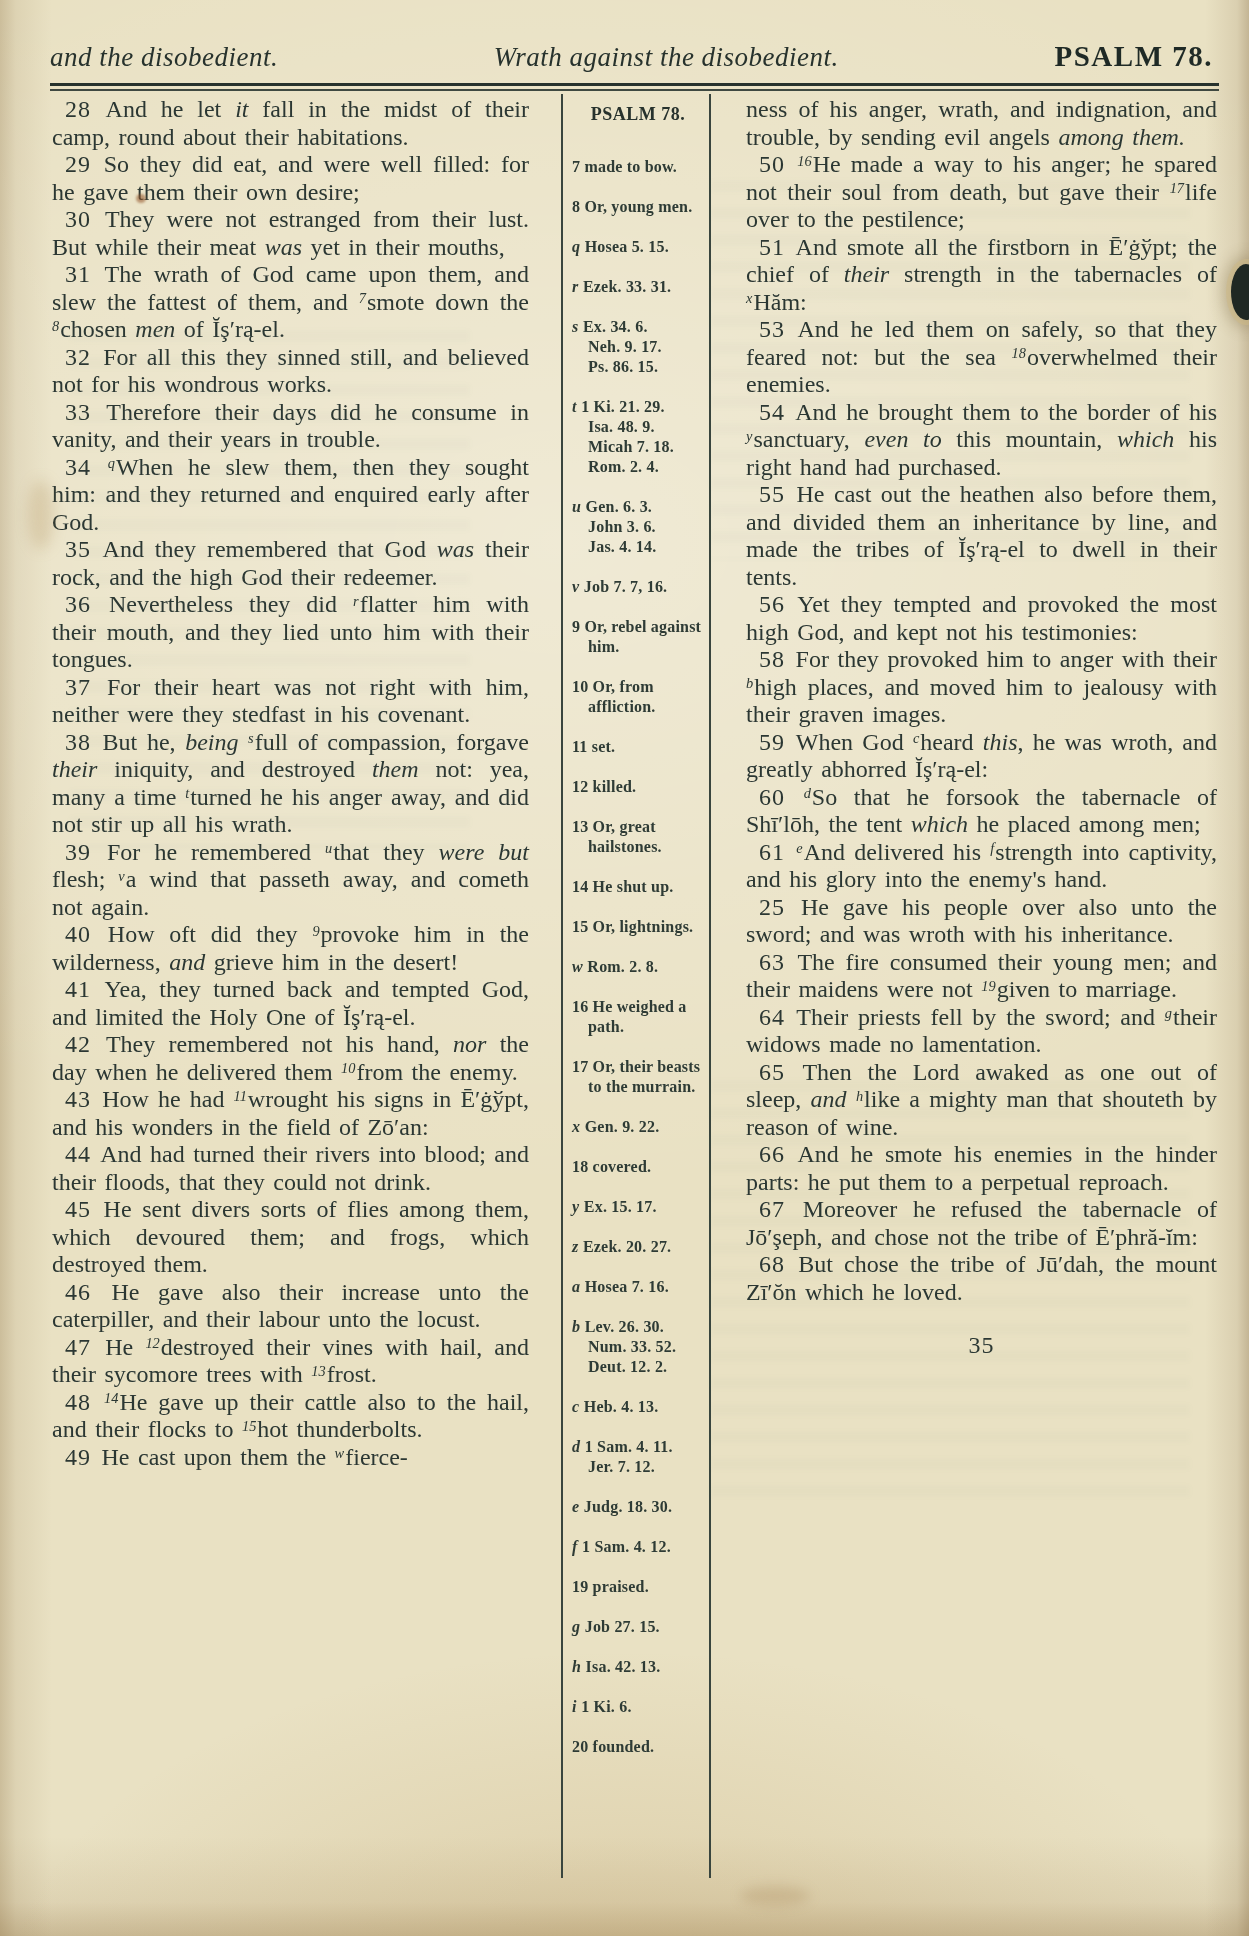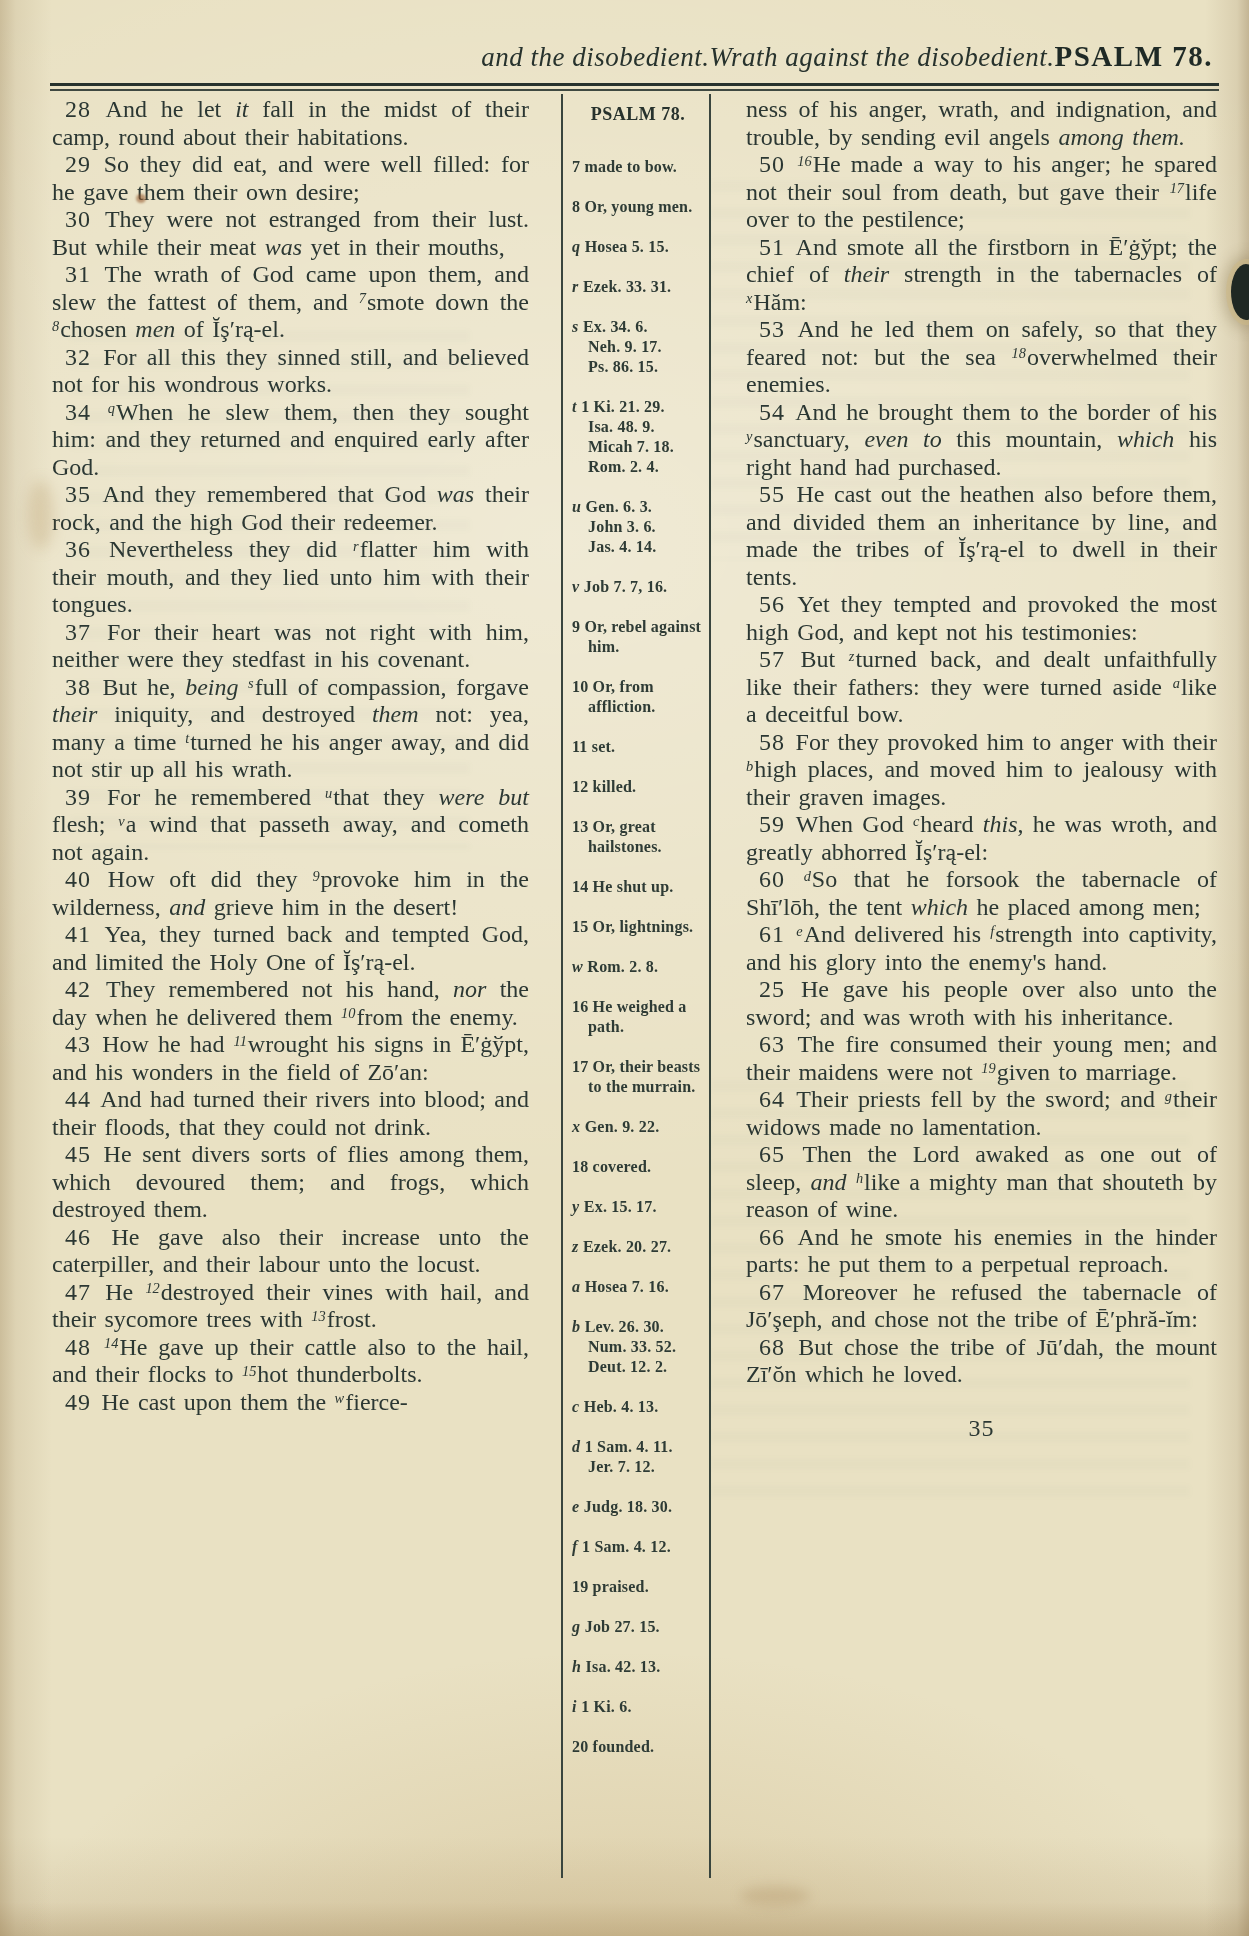--- a/index.html
+++ b/index.html
@@ -15,21 +15,21 @@
     background-color:#e9e1c3;
     background-image:
       radial-gradient(1500px 1000px at 45% 28%, rgba(255,255,255,.30), rgba(255,255,255,0) 65%),
       radial-gradient(900px 520px at 50% 104%, rgba(168,128,60,.22), rgba(168,128,60,0) 70%),
       linear-gradient(90deg, rgba(120,88,40,.26) 0px, rgba(120,88,40,.10) 16px, rgba(120,88,40,0) 52px),
       linear-gradient(270deg, rgba(110,80,40,.30) 0px, rgba(110,80,40,.12) 12px, rgba(110,80,40,0) 44px),
       linear-gradient(0deg, rgba(130,95,45,.30) 0px, rgba(130,95,45,.10) 34px, rgba(130,95,45,0) 100px);
   }
   
   .header{
-    display:flex;justify-content:flex-end;align-items:baseline;
+    display:flex;justify-content:space-between;align-items:baseline;
     padding:6px 6px 10px 0;
   }
   .h-left,.h-center{font-style:italic;font-size:27px;letter-spacing:.5px;color:#27322d;}
   .h-right{font-weight:bold;font-size:29px;letter-spacing:1.5px;color:#1f2a26;}
   .rule{height:0;border-top:3px solid #27322d;}
   .rule::after{content:"";display:block;height:1.5px;background:#2c3732;margin-top:3px;opacity:.9;}
   
   .columns{display:flex;margin-top:8px;height:1784px;overflow:hidden;gap:22px;}
   .col{box-sizing:border-box;}
   .col-left{width:489px;padding:2px 10px 0 2px;}
@@ -101,20 +101,21 @@
 
   <div class="columns">
 
     <div class="col col-left">
       <div id="left-verses">
           <p class="verse"><span class="vnum">28</span> And he let <i>it</i> fall in the midst of their camp, round about their habitations.</p>
           <p class="verse"><span class="vnum">29</span> So they did eat, and were well filled: for he gave them their own desire;</p>
           <p class="verse"><span class="vnum">30</span> They were not estranged from their lust. But while their meat <i>was</i> yet in their mouths,</p>
           <p class="verse"><span class="vnum">31</span> The wrath of God came upon them, and slew the fattest of them, and <span class="sup">7</span>smote down the <span class="sup">8</span>chosen <i>men</i> of Ĭş′rą-el.</p>
           <p class="verse"><span class="vnum">32</span> For all this they sinned still, and believed not for his wondrous works.</p>
+          <p class="verse"><span class="vnum">33</span> Therefore their days did he consume in vanity, and their years in trouble.</p>
           <p class="verse"><span class="vnum">34</span> <span class="sup lit">q</span>When he slew them, then they sought him: and they returned and enquired early after God.</p>
           <p class="verse"><span class="vnum">35</span> And they remembered that God <i>was</i> their rock, and the high God their redeemer.</p>
           <p class="verse"><span class="vnum">36</span> Nevertheless they did <span class="sup lit">r</span>flatter him with their mouth, and they lied unto him with their tongues.</p>
           <p class="verse"><span class="vnum">37</span> For their heart was not right with him, neither were they stedfast in his covenant.</p>
           <p class="verse"><span class="vnum">38</span> But he, <i>being</i> <span class="sup lit">s</span>full of compassion, forgave <i>their</i> iniquity, and destroyed <i>them</i> not: yea, many a time <span class="sup lit">t</span>turned he his anger away, and did not stir up all his wrath.</p>
           <p class="verse"><span class="vnum">39</span> For he remembered <span class="sup lit">u</span>that they <i>were but</i> flesh; <span class="sup lit">v</span>a wind that passeth away, and cometh not again.</p>
           <p class="verse"><span class="vnum">40</span> How oft did they <span class="sup">9</span>provoke him in the wilderness, <i>and</i> grieve him in the desert!</p>
           <p class="verse"><span class="vnum">41</span> Yea, they turned back and tempted God, and limited the Holy One of Ĭş′rą-el.</p>
           <p class="verse"><span class="vnum">42</span> They remembered not his hand, <i>nor</i> the day when he delivered them <span class="sup">10</span>from the enemy.</p>
           <p class="verse"><span class="vnum">43</span> How he had <span class="sup">11</span>wrought his signs in Ē′ġўpt, and his wonders in the field of Zō′an:</p>
@@ -168,21 +169,20 @@
 
     <div class="col col-right">
       <div id="right-verses">
           <p class="verse lead">ness of his anger, wrath, and indignation, and trouble, by sending evil angels <i>among them.</i></p>
           <p class="verse"><span class="vnum">50</span> <span class="sup">16</span>He made a way to his anger; he spared not their soul from death, but gave their <span class="sup">17</span>life over to the pestilence;</p>
           <p class="verse"><span class="vnum">51</span> And smote all the firstborn in Ē′ġўpt; the chief of <i>their</i> strength in the tabernacles of <span class="sup lit">x</span>Hăm:</p>
           <p class="verse"><span class="vnum">53</span> And he led them on safely, so that they feared not: but the sea <span class="sup">18</span>overwhelmed their enemies.</p>
           <p class="verse"><span class="vnum">54</span> And he brought them to the border of his <span class="sup lit">y</span>sanctuary, <i>even to</i> this mountain, <i>which</i> his right hand had purchased.</p>
           <p class="verse"><span class="vnum">55</span> He cast out the heathen also before them, and divided them an inheritance by line, and made the tribes of Ĭş′rą-el to dwell in their tents.</p>
           <p class="verse"><span class="vnum">56</span> Yet they tempted and provoked the most high God, and kept not his testimonies:</p>
-          <p class="verse"><span class="vnum">57</span> But <span class="sup lit">z</span>turned back, and dealt unfaithfully like their fathers: they were turned aside <span class="sup lit">a</span>like a deceitful bow.</p>
           <p class="verse"><span class="vnum">58</span> For they provoked him to anger with their <span class="sup lit">b</span>high places, and moved him to jealousy with their graven images.</p>
           <p class="verse"><span class="vnum">59</span> When God <span class="sup lit">c</span>heard <i>this</i>, he was wroth, and greatly abhorred Ĭş′rą-el:</p>
           <p class="verse"><span class="vnum">60</span> <span class="sup lit">d</span>So that he forsook the tabernacle of Shī′lōh, the tent <i>which</i> he placed among men;</p>
           <p class="verse"><span class="vnum">61</span> <span class="sup lit">e</span>And delivered his <span class="sup lit">f</span>strength into captivity, and his glory into the enemy's hand.</p>
           <p class="verse"><span class="vnum">25</span> He gave his people over also unto the sword; and was wroth with his inheritance.</p>
           <p class="verse"><span class="vnum">63</span> The fire consumed their young men; and their maidens were not <span class="sup">19</span>given to marriage.</p>
           <p class="verse"><span class="vnum">64</span> Their priests fell by the sword; and <span class="sup lit">g</span>their widows made no lamentation.</p>
           <p class="verse"><span class="vnum">65</span> Then the Lord awaked as one out of sleep, <i>and</i> <span class="sup lit">h</span>like a mighty man that shouteth by reason of wine.</p>
           <p class="verse"><span class="vnum">66</span> And he smote his enemies in the hinder parts: he put them to a perpetual reproach.</p>
           <p class="verse"><span class="vnum">67</span> Moreover he refused the tabernacle of Jō′şeph, and chose not the tribe of Ē′phră-ĭm:</p>

